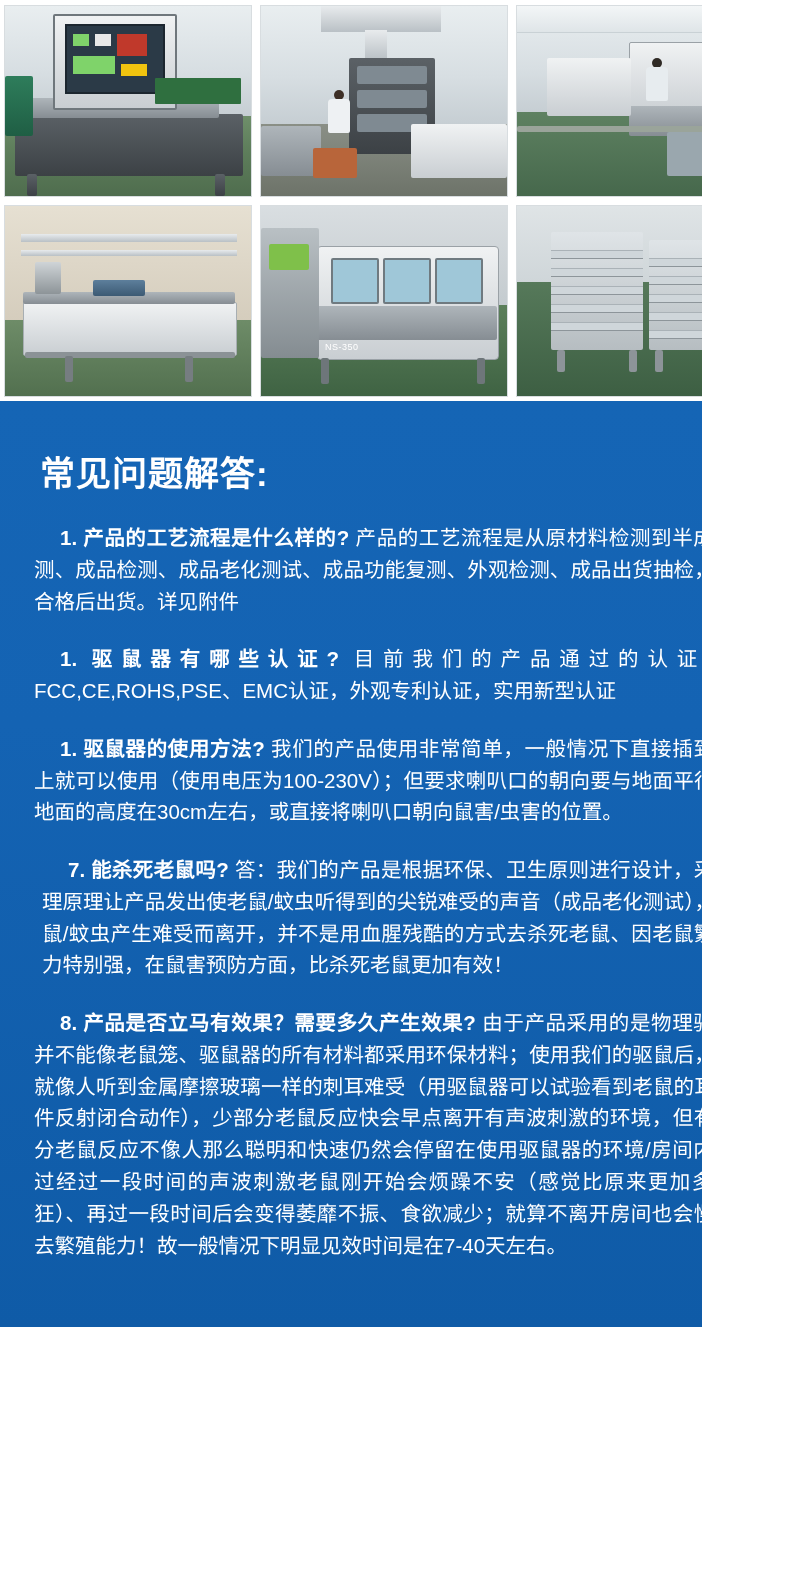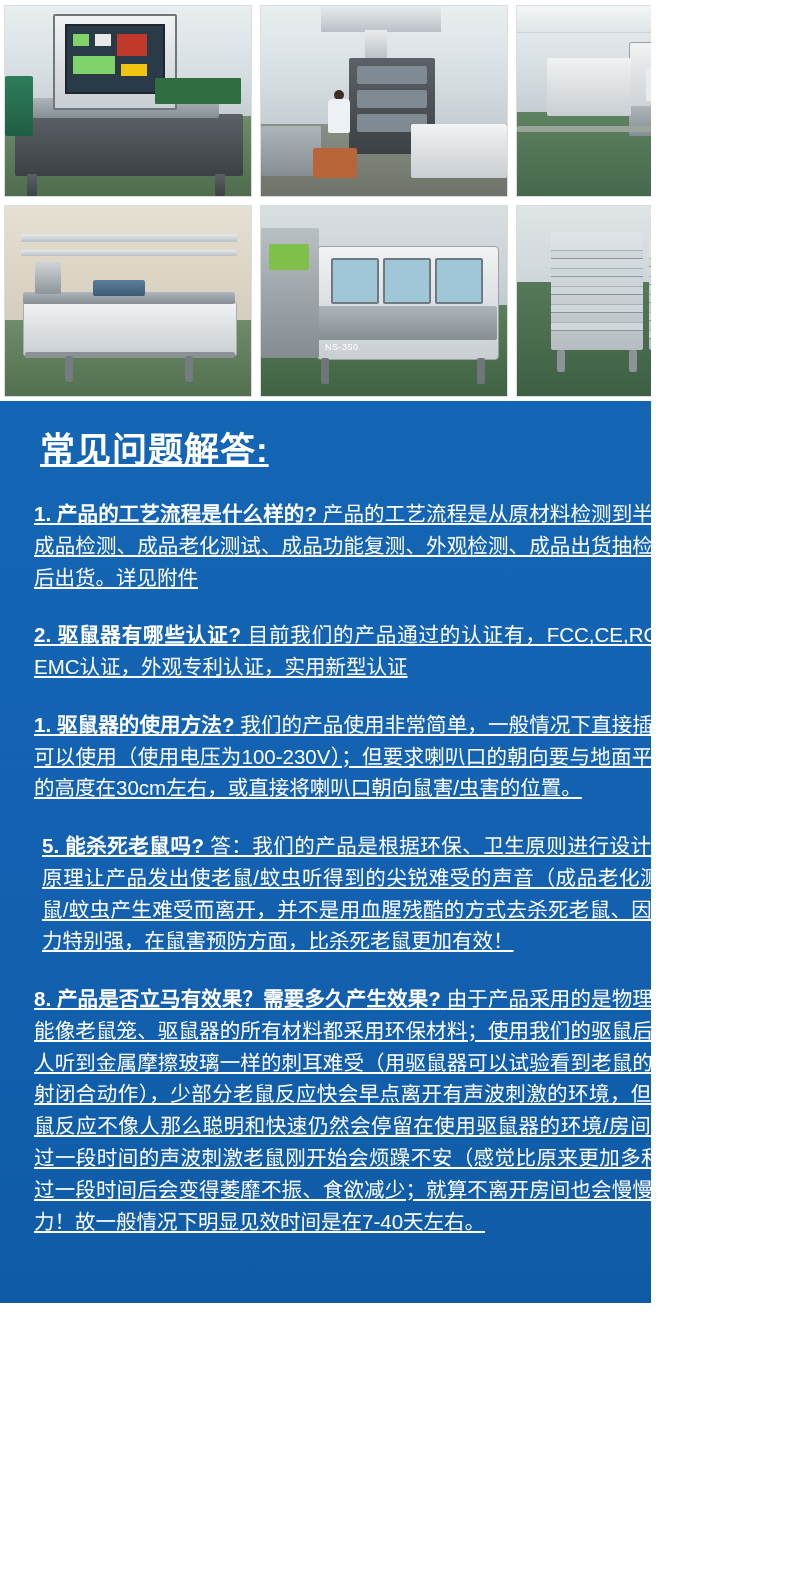--- a/index.html
+++ b/index.html
@@ -6,21 +6,21 @@
     margin: 0;
     padding: 0;
     background: #ffffff;
   }
   body {
     width: 790px;
     font-family: "Liberation Sans", "DejaVu Sans", sans-serif;
     -webkit-font-smoothing: antialiased;
   }
   .page {
-    width: 651px;
+    width: 702px;
     position: relative;
     overflow: hidden;
   }
 
   
   .gallery {
     width: 790px;
     padding: 5px 4px 4px 4px;
     box-sizing: border-box;
     display: flex;
@@ -109,42 +109,42 @@
   .caption-strip {
     position: absolute;
     color: #ffffff;
     font-size: 9px;
     letter-spacing: .5px;
   }
 
   
   .faq {
     background: linear-gradient(180deg, #1565b5 0%, #1463b3 35%, #0f5ba7 100%);
-    padding: 12px 34px 40px 34px;
+    padding: 36px 34px 40px 34px;
     box-sizing: border-box;
     width: 790px;
     color: #ffffff;
-    text-decoration: underline;
   }
   .faq-title {
     font-size: 35px;
     font-weight: bold;
     letter-spacing: 1px;
     margin: 8px 0 26px 6px;
     color: #ffffff;
   }
   .faq-item {
     margin: 0 0 26px 0;
     font-size: 20.5px;
     line-height: 1.55;
     color: #ffffff;
     text-align: justify;
   }
   .faq-item .q {
     font-weight: bold;
+    margin-left: 26px;
   }
   .faq-item .a {
     font-weight: normal;
   }
   .faq-item.indent {
     padding-left: 8px;
   }
 </style>
 </head>
 <body>
@@ -277,31 +277,31 @@
   <div class="faq">
     <div class="faq-title">常见问题解答:</div>
 
     <p class="faq-item">
       <span class="q">1. 产品的工艺流程是什么样的?</span>
       <span class="a">产品的工艺流程是从原材料检测到半成品检测、成品检测、成品老化测试、成品功能复测、外观检测、成品出货抽检，完全合格后出货。详见附件</span>
     </p>
 
 
     <p class="faq-item">
-      <span class="q">2. 驱鼠器有哪些认证?</span>
+      <span class="q">1. 驱鼠器有哪些认证?</span>
       <span class="a">目前我们的产品通过的认证有，FCC,CE,ROHS,PSE、EMC认证，外观专利认证，实用新型认证</span>
     </p>
 
     <p class="faq-item">
       <span class="q">1. 驱鼠器的使用方法?</span>
       <span class="a">我们的产品使用非常简单，一般情况下直接插到插座上就可以使用（使用电压为100-230V）；但要求喇叭口的朝向要与地面平行、离地面的高度在30cm左右，或直接将喇叭口朝向鼠害/虫害的位置。</span>
     </p>
 
     <p class="faq-item indent">
-      <span class="q">5. 能杀死老鼠吗?</span>
+      <span class="q">7. 能杀死老鼠吗?</span>
       <span class="a">答：我们的产品是根据环保、卫生原则进行设计，采用物理原理让产品发出使老鼠/蚊虫听得到的尖锐难受的声音（成品老化测试），让老鼠/蚊虫产生难受而离开，并不是用血腥残酷的方式去杀死老鼠、因老鼠繁殖能力特别强，在鼠害预防方面，比杀死老鼠更加有效！</span>
     </p>
 
     <p class="faq-item">
       <span class="q">8. 产品是否立马有效果？需要多久产生效果?</span>
       <span class="a">由于产品采用的是物理驱赶，并不能像老鼠笼、驱鼠器的所有材料都采用环保材料；使用我们的驱鼠后，老鼠就像人听到金属摩擦玻璃一样的刺耳难受（用驱鼠器可以试验看到老鼠的耳朵条件反射闭合动作），少部分老鼠反应快会早点离开有声波刺激的环境，但有大部分老鼠反应不像人那么聪明和快速仍然会停留在使用驱鼠器的环境/房间内；不过经过一段时间的声波刺激老鼠刚开始会烦躁不安（感觉比原来更加多和疯狂）、再过一段时间后会变得萎靡不振、食欲减少；就算不离开房间也会慢慢失去繁殖能力！故一般情况下明显见效时间是在7-40天左右。</span>
     </p>
   </div>
 
 </div>

